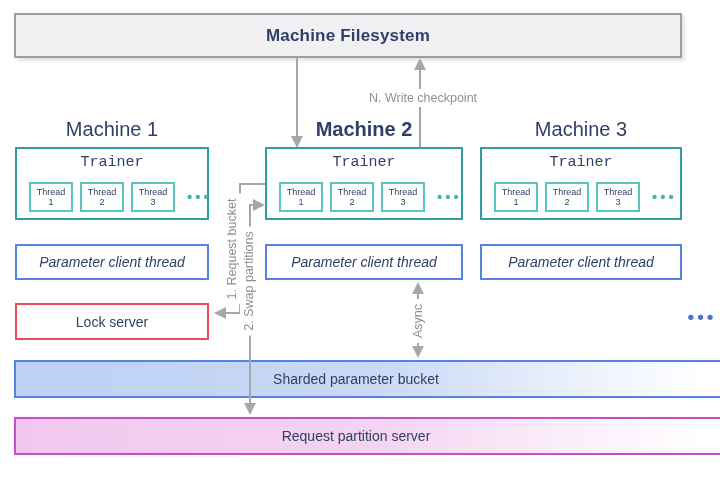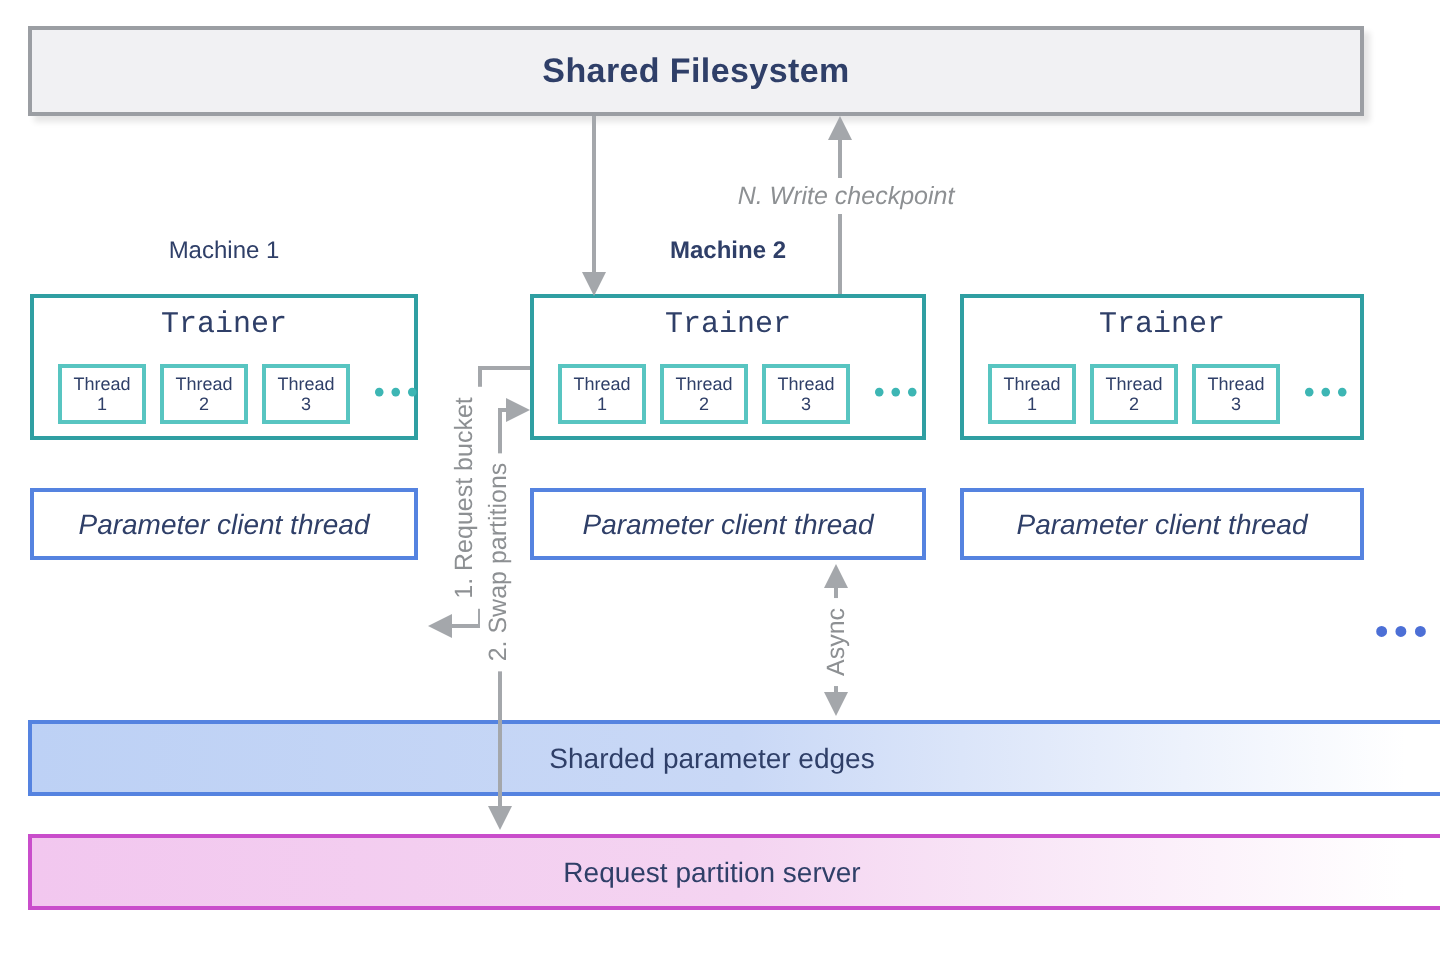--- a/index.html
+++ b/index.html
@@ -18,21 +18,21 @@
     background:#f1f1f3; border:2px solid #9b9ea3;
     box-shadow:3px 3px 3px rgba(0,0,0,0.10);
     display:flex; align-items:center; justify-content:center;
     font-size:17px; font-weight:600; letter-spacing:.2px;
     z-index:2;
   }
 
   
   .machine-title {
     top:118px; height:20px; text-align:center;
-    font-size:12px; z-index:2;
+    font-size:20px; z-index:2;
   }
   .trainer {
     top:147px; height:73px; background:#ffffff;
     border:2px solid #2f9fa2; z-index:2;
   }
   .trainer-label {
     text-align:center; font-size:15px; margin-top:5px;font-family:Liberation Mono, monospace;
   }
   .thread-row {
     position:absolute; left:0; top:33px; width:100%; height:30px;
@@ -87,21 +87,21 @@
     padding:2px 5px; transform:translate(-50%,-50%);
   }
   .flow-label.rot { transform:translate(-50%,-50%) rotate(-90deg); }
 </style>
 </head>
 <body>
 
 <div id="canvas">
 
   <div class="abs shared-fs">
-    <span>Shared Filesystem</span>
+    <span>Machine Filesystem</span>
   </div>
 
   <svg id="wires" width="720" height="477">
     <g stroke="#a4a7ab" stroke-width="2" fill="none">
       <path d="M297,58 V137"></path>
       <path d="M420,68 V147"></path>
       <path d="M265,184 H240 V313 H226"></path>
       <path d="M250,204 V404 M250,205 H253"></path>
       <path d="M418,292 V348"></path>
     </g>
@@ -109,21 +109,21 @@
       <polygon points="291,136 303,136 297,148"></polygon>
       <polygon points="414,70 426,70 420,58"></polygon>
       <polygon points="226,307 226,319 214,313"></polygon>
       <polygon points="253,199 253,211 265,205"></polygon>
       <polygon points="244,403 256,403 250,415"></polygon>
       <polygon points="412,294 424,294 418,282"></polygon>
       <polygon points="412,346 424,346 418,358"></polygon>
     </g>
   </svg>
 
-  <div class="flow-label" style="left:423px; top:98px;font-style:italic;">N. Write checkpoint</div>
+  <div class="flow-label" style="left:423px; top:98px;">N. Write checkpoint</div>
   <div class="flow-label rot" style="left:232px; top:249px;">1. Request bucket</div>
   <div class="flow-label rot" style="left:249px; top:281px;">2. Swap partitions</div>
   <div class="flow-label rot" style="left:418px; top:321px;">Async</div>
 
   <div class="abs machine-title" style="left:15px; width:194px;">Machine 1</div>
   <div class="abs trainer" style="left:15px; width:194px;">
     <div class="trainer-label">Trainer</div>
     <div class="thread-row">
       <div class="thread-box">
         <span>Thread</span>
@@ -136,20 +136,23 @@
       <div class="thread-box">
         <span>Thread</span>
         <span>3</span>
       </div>
       <div class="thread-dots">•••</div>
     </div>
   </div>
   <div class="abs param-box" style="left:15px; width:194px;">
     <span>Parameter client thread</span>
   </div>
+  <div class="abs lock-box" style="left:15px; width:194px;">
+    <span>Lock server</span>
+  </div>
 
   <div class="abs machine-title" style="left:265px; width:198px;font-weight:bold;">Machine 2</div>
   <div class="abs trainer" style="left:265px; width:198px;">
     <div class="trainer-label">Trainer</div>
     <div class="thread-row">
       <div class="thread-box">
         <span>Thread</span>
         <span>1</span>
       </div>
       <div class="thread-box">
@@ -160,20 +163,21 @@
         <span>Thread</span>
         <span>3</span>
       </div>
       <div class="thread-dots">•••</div>
     </div>
   </div>
   <div class="abs param-box" style="left:265px; width:198px;">
     <span>Parameter client thread</span>
   </div>
 
+  <div class="abs machine-title" style="left:480px; width:202px;">Machine 3</div>
   <div class="abs trainer" style="left:480px; width:202px;">
     <div class="trainer-label">Trainer</div>
     <div class="thread-row">
       <div class="thread-box">
         <span>Thread</span>
         <span>1</span>
       </div>
       <div class="thread-box">
         <span>Thread</span>
         <span>2</span>
@@ -185,19 +189,19 @@
       <div class="thread-dots">•••</div>
     </div>
   </div>
   <div class="abs param-box" style="left:480px; width:202px;">
     <span>Parameter client thread</span>
   </div>
 
   <div class="abs right-ellipsis">•••</div>
 
   <div class="abs band band-blue">
-    <span class="band-label">Sharded parameter edges</span>
+    <span class="band-label">Sharded parameter bucket</span>
   </div>
   <div class="abs band band-pink">
     <span class="band-label">Request partition server</span>
   </div>
 
 </div>
 
 </body></html>

